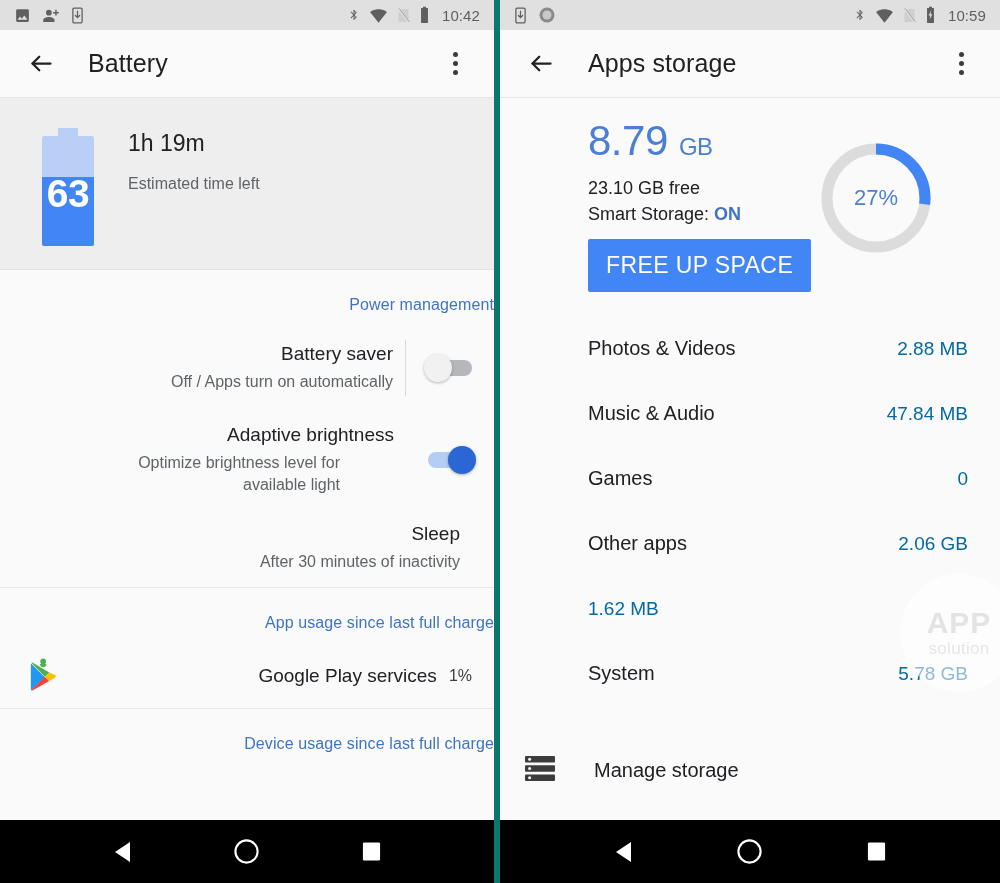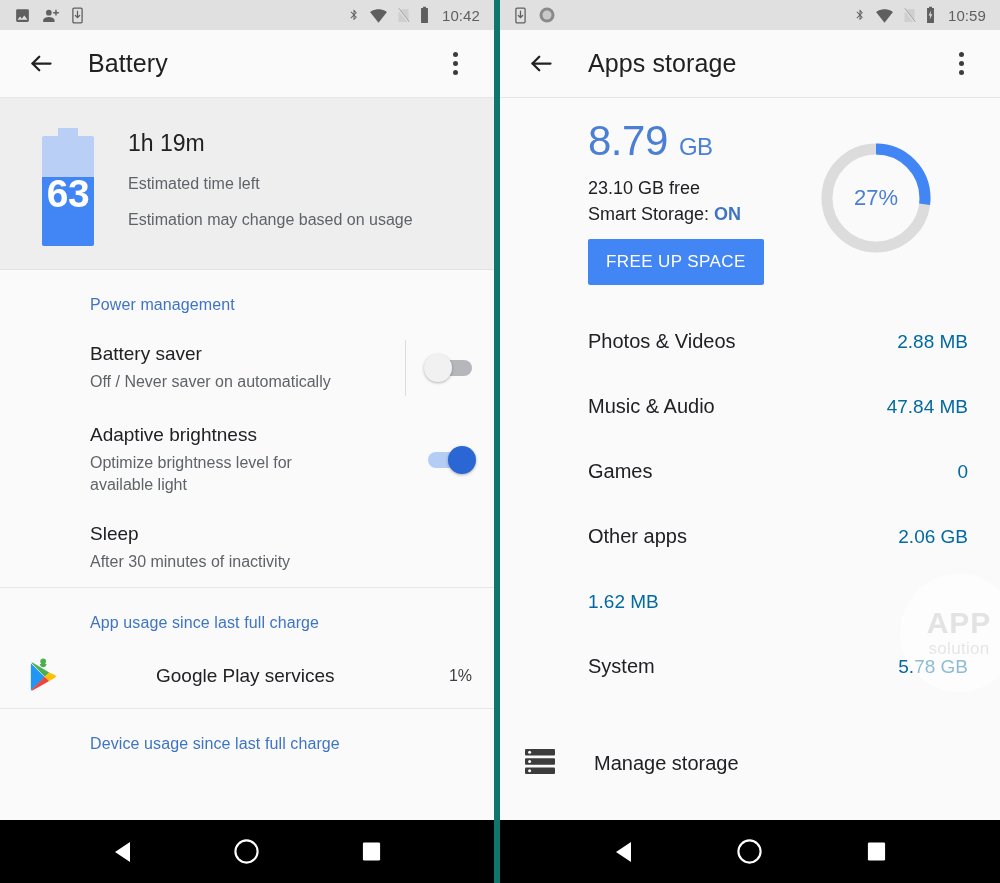--- a/index.html
+++ b/index.html
@@ -81,21 +81,21 @@
     position: absolute; inset: 0; display: flex; align-items: center; justify-content: center;
     color: #ffffff; font-size: 39px; font-weight: 700; letter-spacing: -.5px;
     top: 14px;
   }
   .battery-info { padding-top: 4px; }
   .battery-time { font-size: 23px; color: #212121; font-weight: 400; }
   .battery-sub { font-size: 16px; color: #5f6368; margin-top: 18px; }
   .battery-note { font-size: 16px; color: #5f6368; margin-top: 18px; }
 
   
-  .section { padding: 0; border-bottom: 1px solid #e6e6e6; background: #fafafa; }
+  .section { padding: 0; border-bottom: 1px solid #e6e6e6; background: #fafafa; text-align: right; }
   .section.noborder { border-bottom: none; }
   .section-title {
     color: #3f74c4; font-size: 16px; font-weight: 500;
     padding: 26px 0 12px 90px; letter-spacing: .1px;
   }
   .row {
     display: flex; align-items: center;
     padding: 14px 22px 14px 90px;
     min-height: 64px;
     cursor: pointer;
@@ -132,21 +132,21 @@
   }
   .storage-left { flex: 1 1 auto; }
   .storage-amount { font-size: 42px; color: #4a7fd4; font-weight: 400; letter-spacing: -.5px; line-height: 1; }
   .storage-amount .unit { font-size: 24px; }
   .storage-free { font-size: 18px; color: #202124; margin-top: 16px; }
   .storage-smart { font-size: 18px; color: #202124; margin-top: 5px; }
   .storage-smart b { color: #3f74c4; font-weight: 700; }
   .free-btn {
     margin-top: 14px; display: inline-block;
     background: #4285f4; color: #ffffff;
-    font-size: 17px; font-weight: 500; letter-spacing: .4px;
+    font-size: 23px; font-weight: 500; letter-spacing: .4px;
     padding: 13px 18px; border-radius: 2px; cursor: pointer;
     border: none;
   }
   .donut-wrap { width: 120px; height: 120px; flex: 0 0 120px; margin: 18px 34px 0 0; position: relative; text-align: right; }
   .donut-pct {
     position: absolute; inset: 0; display: flex; align-items: center; justify-content: center;
     font-size: 22px; color: #4a7fd4;
   }
 
   .storage-row {
@@ -243,31 +243,30 @@
         <div class="battery-glyph">
           <div class="nub"></div>
           <div class="body">
             <div class="fill" id="battery-fill" style="height: 63%;"></div>
           </div>
           <div class="pct">63</div>
         </div>
         <div class="battery-info">
           <div class="battery-time">1h 19m</div>
           <div class="battery-sub">Estimated time left</div>
-          <div class="battery-note">Estimation may change based on usage</div>
         </div>
       </div>
 
       <div class="section">
         <div class="section-title">Power management</div>
 
         <div class="row">
           <div class="row-text">
             <div class="row-title">Battery saver</div>
-            <div class="row-sub">Off / Never saver on automatically</div>
+            <div class="row-sub">Off / Apps turn on automatically</div>
           </div>
           <div class="switch-wrap divided">
             <div class="switch off">
               <span class="track"></span>
               <span class="knob"></span>
             </div>
           </div>
         </div>
 
         <div class="row">

